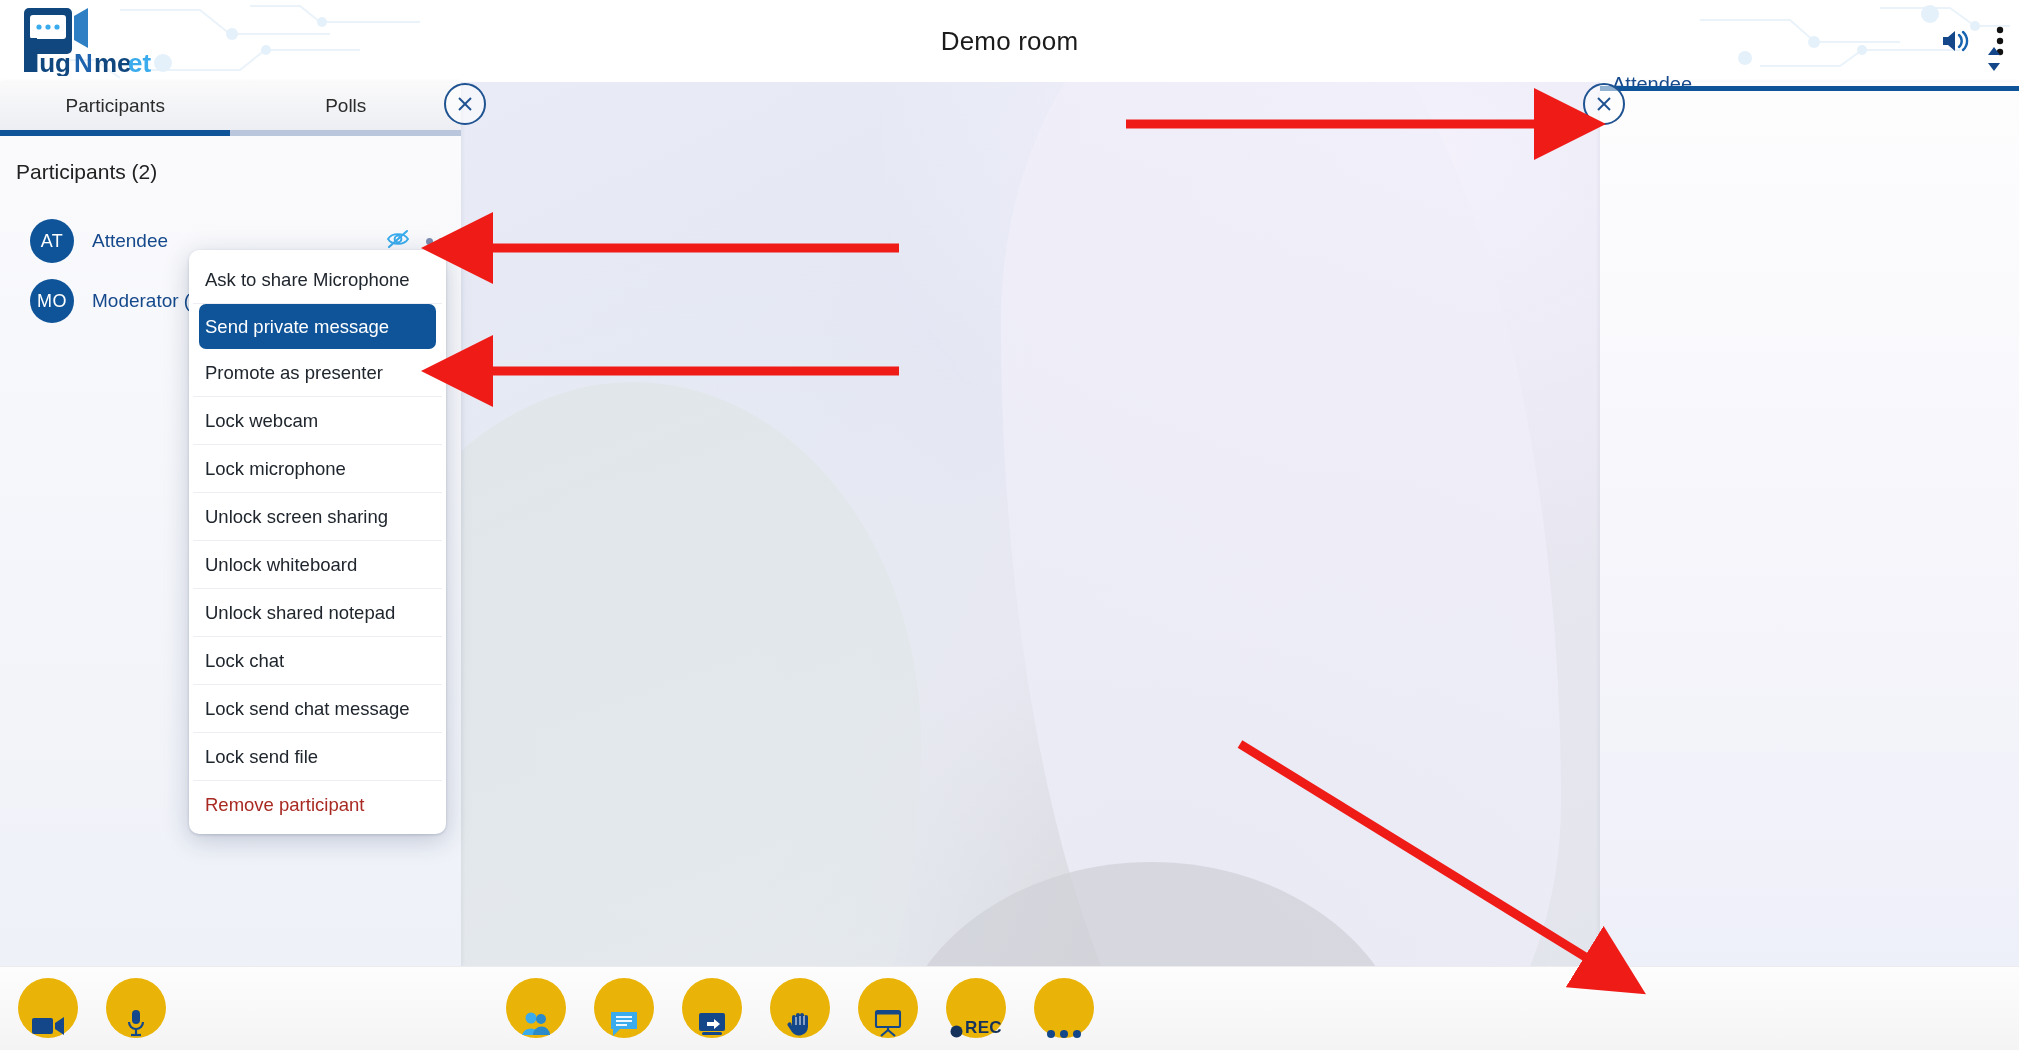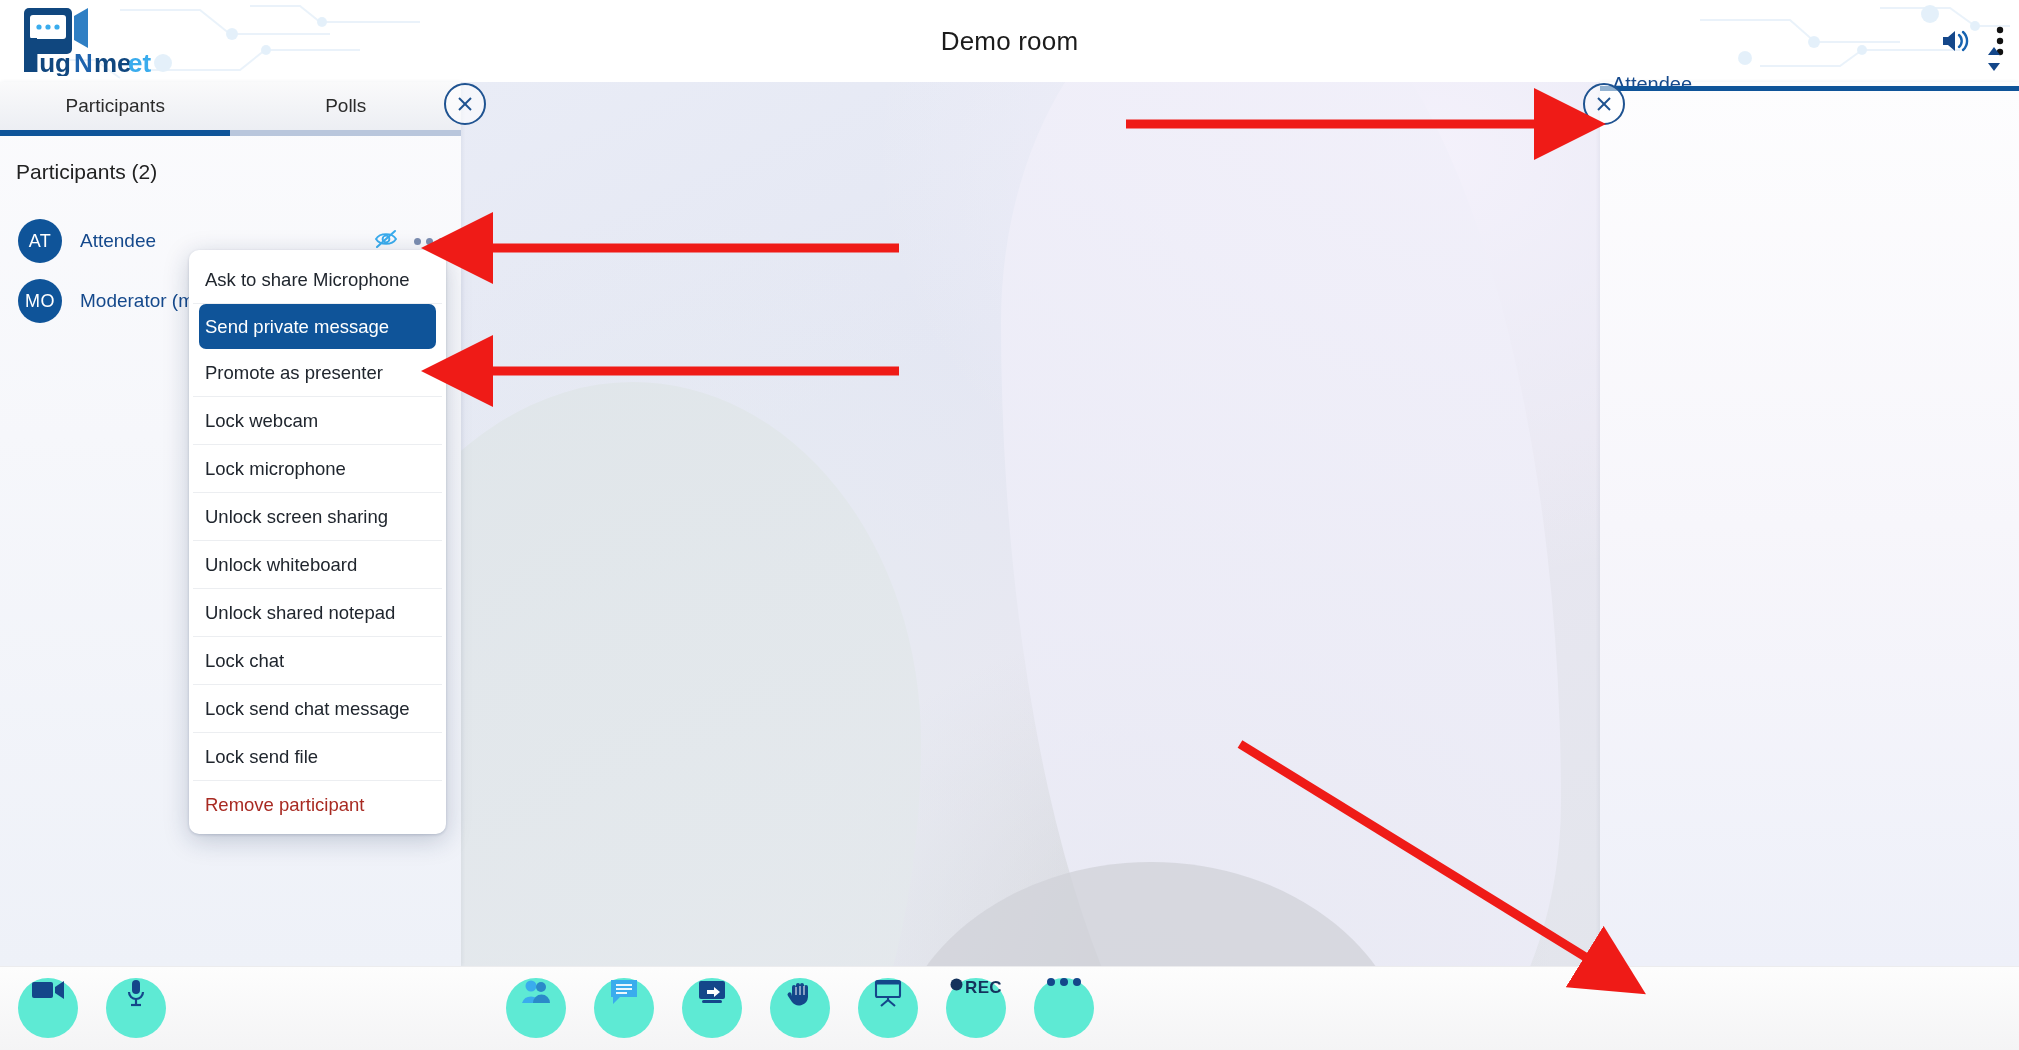--- a/index.html
+++ b/index.html
@@ -53,21 +53,21 @@
     background:#b9c6dc;
   }
   #tabs-underline-active{
     position:absolute;left:0;top:48px;width:230px;height:6px;
     background:#0f5499;
   }
   #participants-title{
     position:absolute;left:16px;top:78px;font-size:21px;color:#222;
   }
   .plist-row{
-    position:absolute;left:4px;width:461px;height:58px;
+    position:absolute;left:16px;width:461px;height:58px;
     display:flex;align-items:center;
   }
   .avatar{
     width:44px;height:44px;border-radius:50%;
     background:#0f5499;color:#fff;
     display:flex;align-items:center;justify-content:center;
     font-size:18px;letter-spacing:.4px;margin-left:14px;
   }
   .pname{
     margin-left:18px;font-size:19px;color:#15498c;white-space:nowrap;
@@ -165,21 +165,21 @@
   }
 
   
   #bottom-bar{
     position:absolute;left:0;top:966px;width:2019px;height:84px;
     background:linear-gradient(180deg,#fdfdfd 0%, #f4f4f5 100%);
     border-top:1px solid #ececee;
   }
   .circ-btn{
     position:absolute;top:12px;width:60px;height:60px;border-radius:50%;
-    background:#5eead4;display:flex;align-items:flex-start;justify-content:center;
+    background:#eab308;display:flex;align-items:flex-end;justify-content:center;
     cursor:pointer;
   }
   #bottom-center{
     position:absolute;left:0;top:966px;width:1600px;height:84px;
     display:flex;align-items:center;justify-content:center;gap:28px;
     pointer-events:none;
   }
   #bottom-center .circ-btn{position:relative;top:0;pointer-events:auto;}
   .rec-text{font-size:17px;font-weight:bold;color:#14325c;letter-spacing:.3px;}
 

